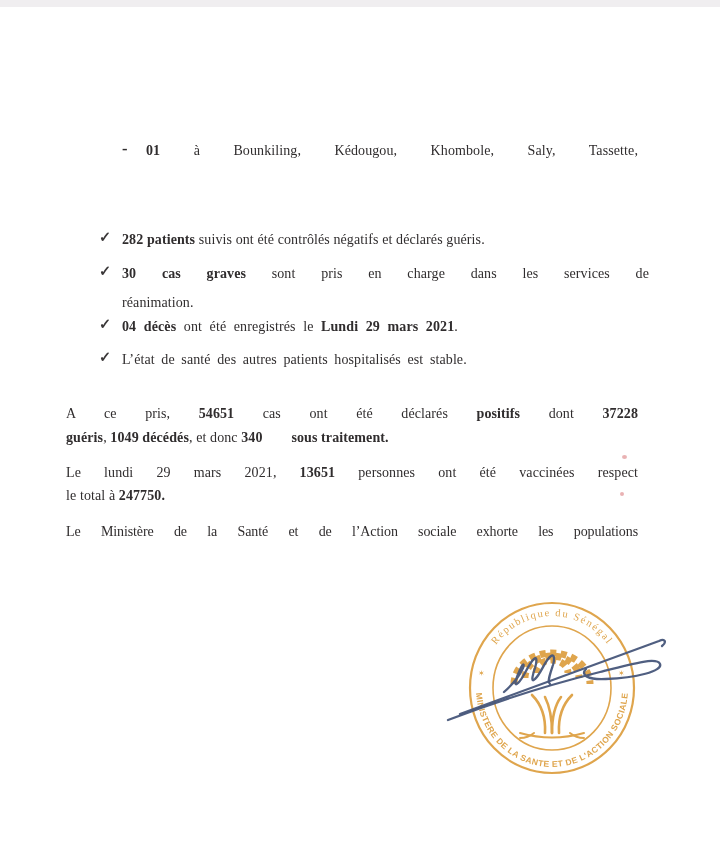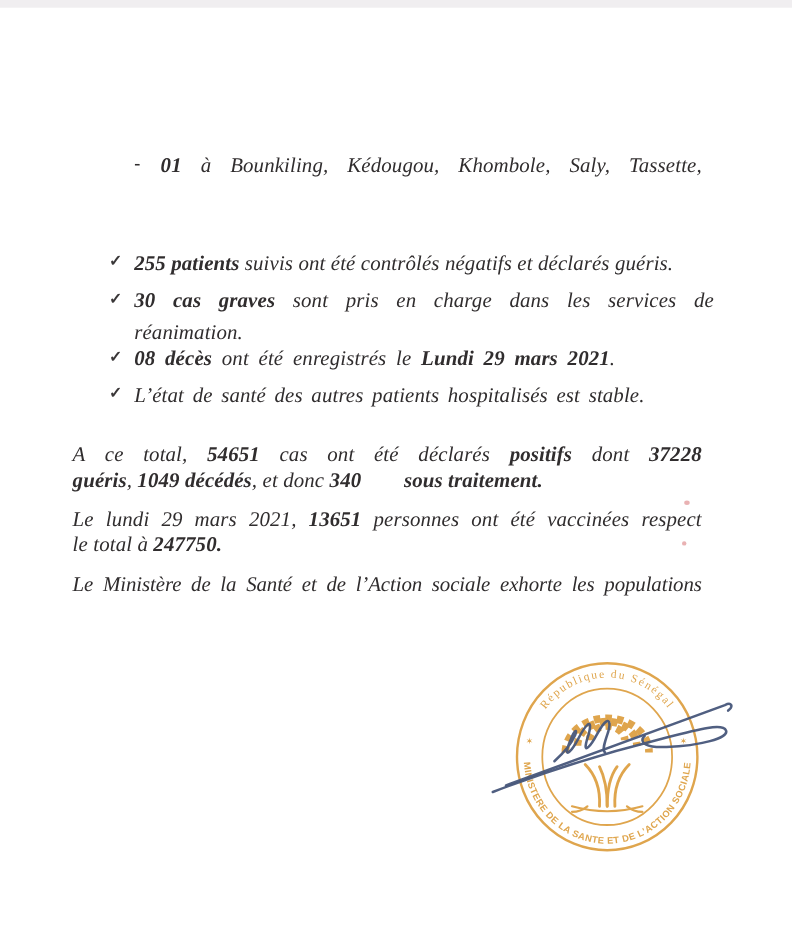--- a/index.html
+++ b/index.html
@@ -7,21 +7,21 @@
     --band-gray:#f0eef0;
     --text-color:#302d2e;
     --seal-orange:#dd9f40;
     --ink-blue:#47567a;
     --speck-pink:#e2989a;
   }
   html,body{margin:0;padding:0;}
   body{width:720px;height:864px;background:#fff;font-family:"Liberation Serif",serif;color:var(--text-color);}
   .page{position:relative;width:720px;height:864px;background:var(--page-bg);overflow:hidden;}
   .band{position:absolute;top:0;left:0;width:720px;height:7px;background:var(--band-gray);}
-  .tline{position:absolute;font-size:19px;line-height:23px;letter-spacing:.1px;font-style:italic;}
+  .tline{position:absolute;font-size:14px;line-height:23px;letter-spacing:.1px;}
   .just{text-align:justify;text-align-last:justify;}
   b{font-weight:bold;}
   .dash{position:absolute;top:139px;left:122px;font-size:16.5px;font-weight:bold;}
   .check{position:absolute;left:99px;font-size:14.5px;font-weight:bold;color:#3a3738;}
   .b1{top:139px;left:146px;width:492px}
   .b2{top:176px;left:146px;word-spacing:2px}
   .li1{top:228px;left:122px;width:527px}
   .li2a{top:262px;left:122px;width:527px}
   .li2b{top:291px;left:122px}
   .li3{top:315px;left:122px;width:527px;word-spacing:4px}
@@ -52,33 +52,33 @@
 </head>
 <body>
 
 <div class="page">
   <div class="band"></div>
 
   <span class="dash">-</span>
   <div class="tline just b1"><b>01</b><span> à Bounkiling, Kédougou, Khombole, Saly, Tassette,</span></div>
 
   <span class="check c1">✓</span>
-  <div class="tline li1"><b>255 patients</b><span> suivis ont été contrôlés négatifs et déclarés guéris.</span></div>
+  <div class="tline li1"><b>282 patients</b><span> suivis ont été contrôlés négatifs et déclarés guéris.</span></div>
 
   <span class="check c2">✓</span>
   <div class="tline just li2a"><b>30 cas graves</b><span> sont pris en charge dans les services de</span></div>
   <div class="tline li2b"><span>réanimation.</span></div>
 
   <span class="check c3">✓</span>
-  <div class="tline li3"><b>08 décès</b><span> ont été enregistrés le </span><b>Lundi 29 mars 2021</b><span>.</span></div>
+  <div class="tline li3"><b>04 décès</b><span> ont été enregistrés le </span><b>Lundi 29 mars 2021</b><span>.</span></div>
 
   <span class="check c4">✓</span>
   <div class="tline li4"><span>L’état de santé des autres patients hospitalisés est stable.</span></div>
 
-  <div class="tline just pa1"><span>A ce total, </span><b>54651</b><span> cas ont été déclarés </span><b>positifs</b><span> dont </span><b>37228</b></div>
+  <div class="tline just pa1"><span>A ce pris, </span><b>54651</b><span> cas ont été déclarés </span><b>positifs</b><span> dont </span><b>37228</b></div>
   <div class="tline pa2"><b>guéris</b><span>, </span><b>1049 décédés</b><span>, et donc </span><b>340</b><span>&nbsp;&nbsp;&nbsp;&nbsp;&nbsp;&nbsp;&nbsp;&nbsp;</span><b>sous traitement.</b></div>
 
   <div class="tline just pb1"><span>Le lundi 29 mars 2021, </span><b>13651</b><span> personnes ont été vaccinées respect</span></div>
   <div class="tline pb2"><span>le total à </span><b>247750.</b></div>
 
   <div class="tline just pc1"><span>Le Ministère de la Santé et de l’Action sociale exhorte les populations</span></div>
 
   <div class="speck sp1"></div>
   <div class="speck sp2"></div>
 

